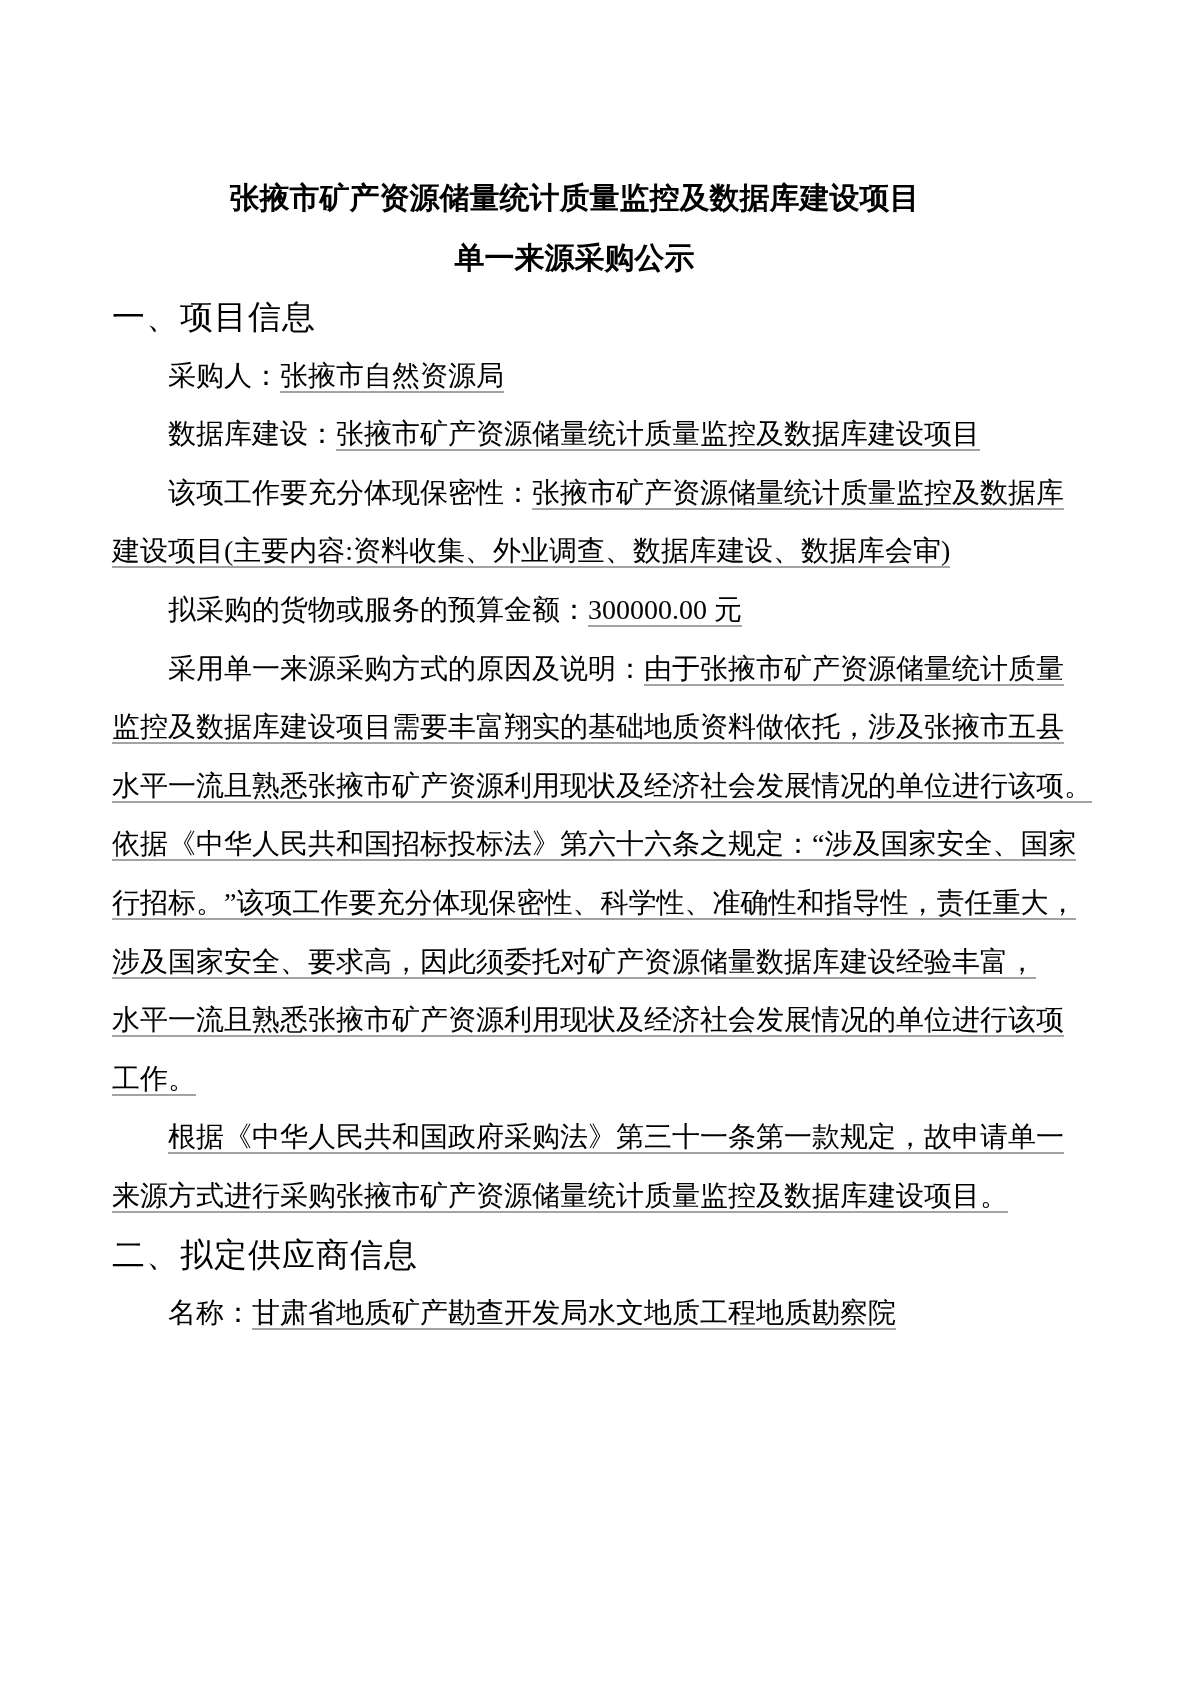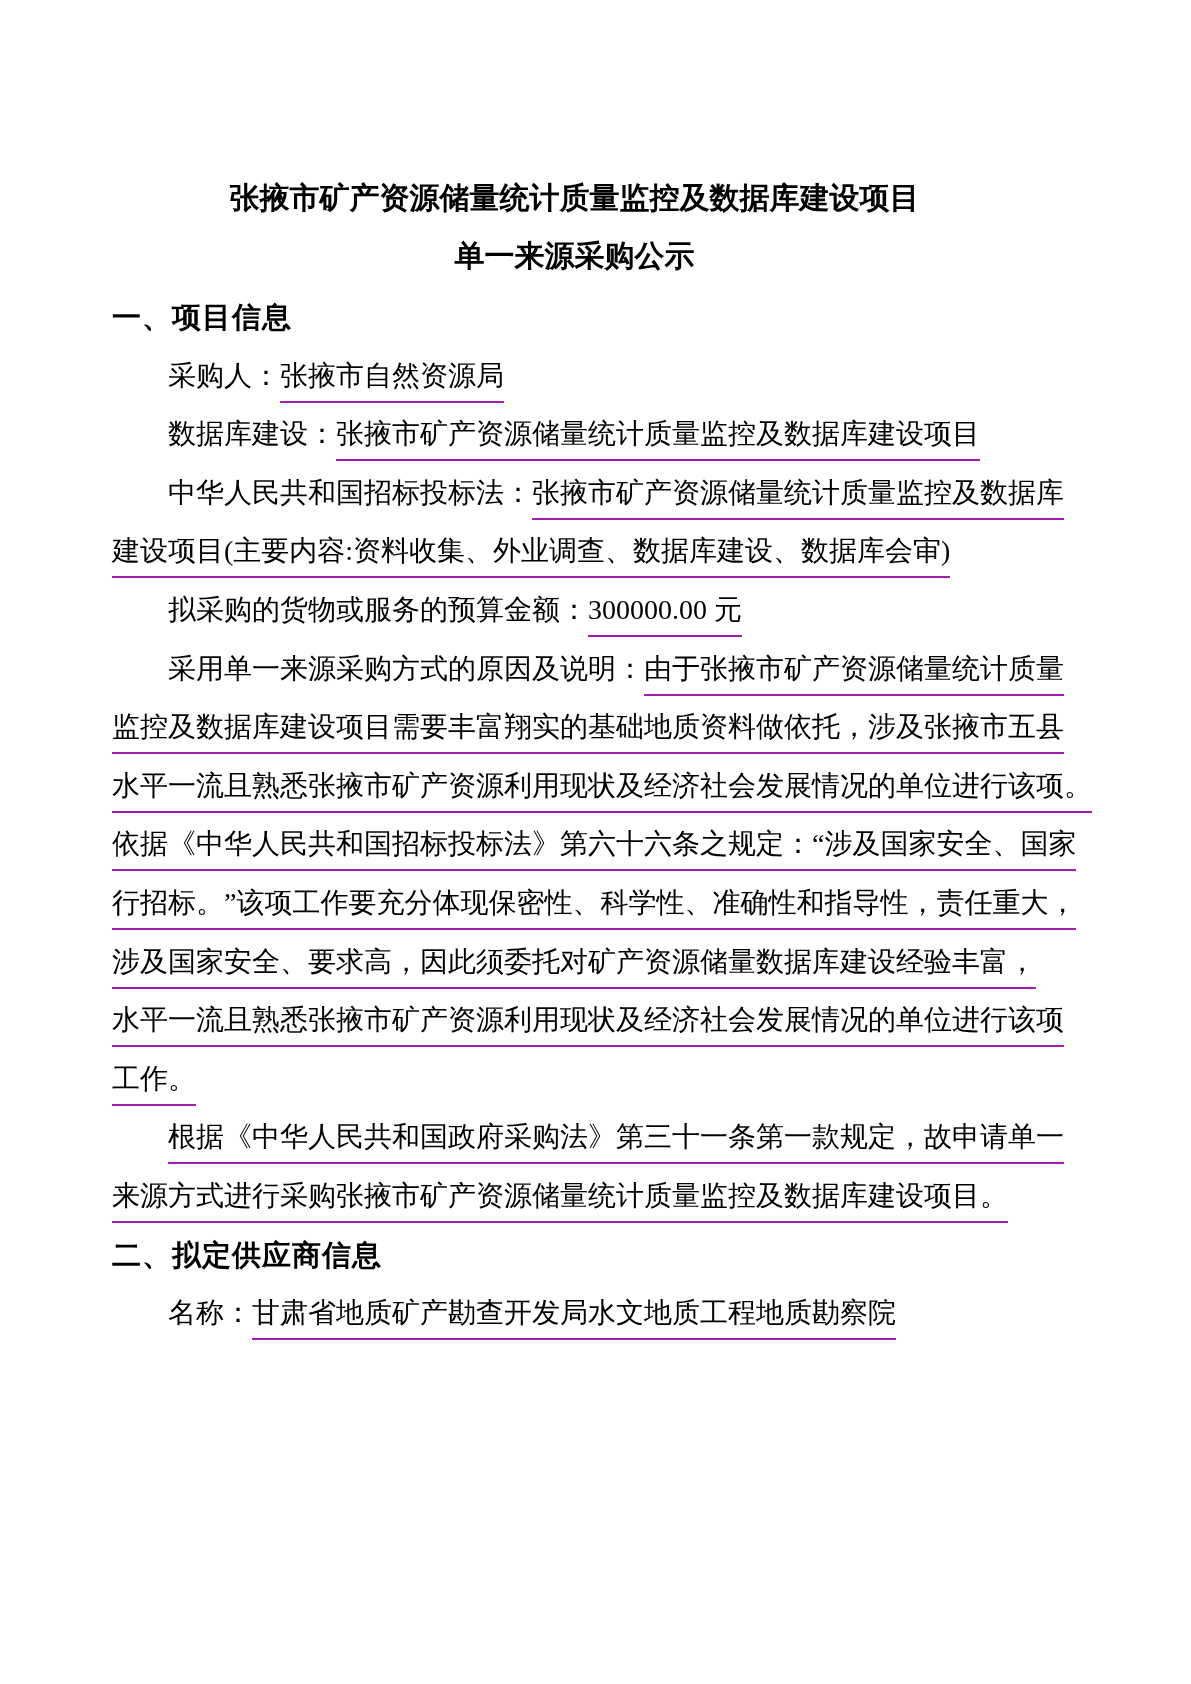--- a/index.html
+++ b/index.html
@@ -25,54 +25,54 @@
     text-align: center;
     font-family: "Liberation Serif", "DejaVu Serif", serif;
     font-weight: bold;
     font-size: 30px;
     letter-spacing: 0px;
     white-space: nowrap;
   }
   .doc-subtitle {
     height: 60px; line-height: 60px;
     text-align: center;
-    font-family: Liberation Mono, monospace;
+    font-family: Liberation Sans, sans-serif;
     font-weight: bold;
     font-size: 30px;
     white-space: nowrap;
   }
   .line {
     height: 58.6px; line-height: 58.6px;
     font-size: 28px;
     white-space: nowrap;
   }
   .line.heading {
     font-family: "Liberation Sans", "DejaVu Sans", sans-serif;
-    font-weight: bold;
-    font-size: 29px;
+    font-weight: normal;
+    font-size: 33px;
     letter-spacing: 1px;
   }
   .line.indent { padding-left: 56px; }
   .u {
-    border-bottom: 2px solid #a21caf;
-    padding-bottom: 10px;
+    border-bottom: 2px solid #a3a3a3;
+    padding-bottom: 0;
   }
 </style>
 </head>
 <body>
 
 <div class="page">
   <div class="content">
     <div class="doc-title">张掖市矿产资源储量统计质量监控及数据库建设项目</div>
     <div class="doc-subtitle">单一来源采购公示</div>
     <div id="doc-body">
         <div class="line heading"><span>一、项目信息</span></div>
         <div class="line indent"><span>采购人：</span><span class="u">张掖市自然资源局</span></div>
         <div class="line indent"><span>数据库建设：</span><span class="u">张掖市矿产资源储量统计质量监控及数据库建设项目</span></div>
-        <div class="line indent"><span>中华人民共和国招标投标法：</span><span class="u">张掖市矿产资源储量统计质量监控及数据库</span></div>
+        <div class="line indent"><span>该项工作要充分体现保密性：</span><span class="u">张掖市矿产资源储量统计质量监控及数据库</span></div>
         <div class="line"><span class="u">建设项目(主要内容:资料收集、外业调查、数据库建设、数据库会审)</span></div>
         <div class="line indent"><span>拟采购的货物或服务的预算金额：</span><span class="u">300000.00 元</span></div>
         <div class="line indent"><span>采用单一来源采购方式的原因及说明：</span><span class="u">由于张掖市矿产资源储量统计质量</span></div>
         <div class="line"><span class="u">监控及数据库建设项目需要丰富翔实的基础地质资料做依托，涉及张掖市五县</span></div>
         <div class="line"><span class="u">水平一流且熟悉张掖市矿产资源利用现状及经济社会发展情况的单位进行该项。</span></div>
         <div class="line"><span class="u">依据《中华人民共和国招标投标法》第六十六条之规定：“涉及国家安全、国家</span></div>
         <div class="line"><span class="u">行招标。”该项工作要充分体现保密性、科学性、准确性和指导性，责任重大，</span></div>
         <div class="line"><span class="u">涉及国家安全、要求高，因此须委托对矿产资源储量数据库建设经验丰富，</span></div>
         <div class="line"><span class="u">水平一流且熟悉张掖市矿产资源利用现状及经济社会发展情况的单位进行该项</span></div>
         <div class="line"><span class="u">工作。</span></div>

